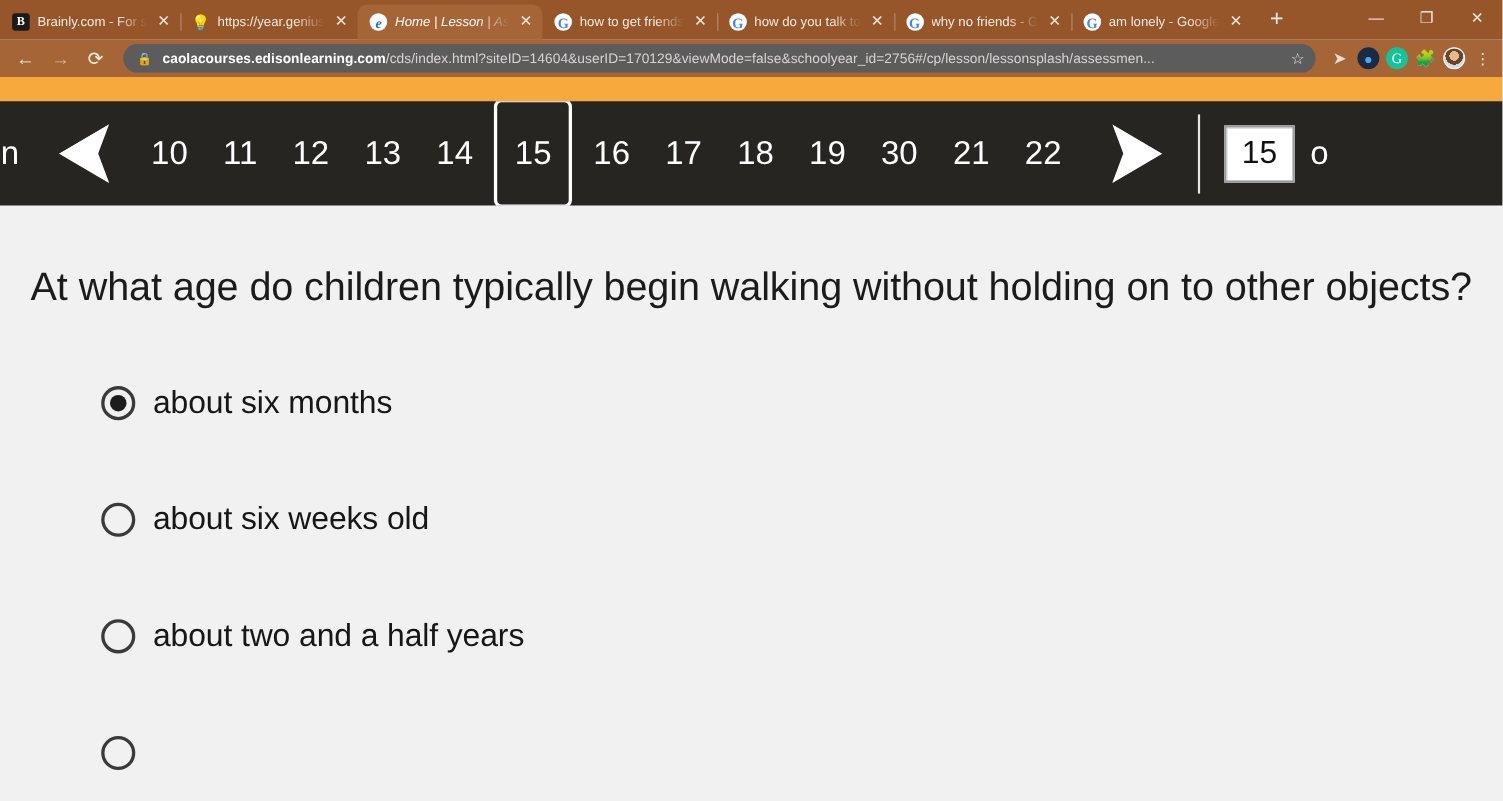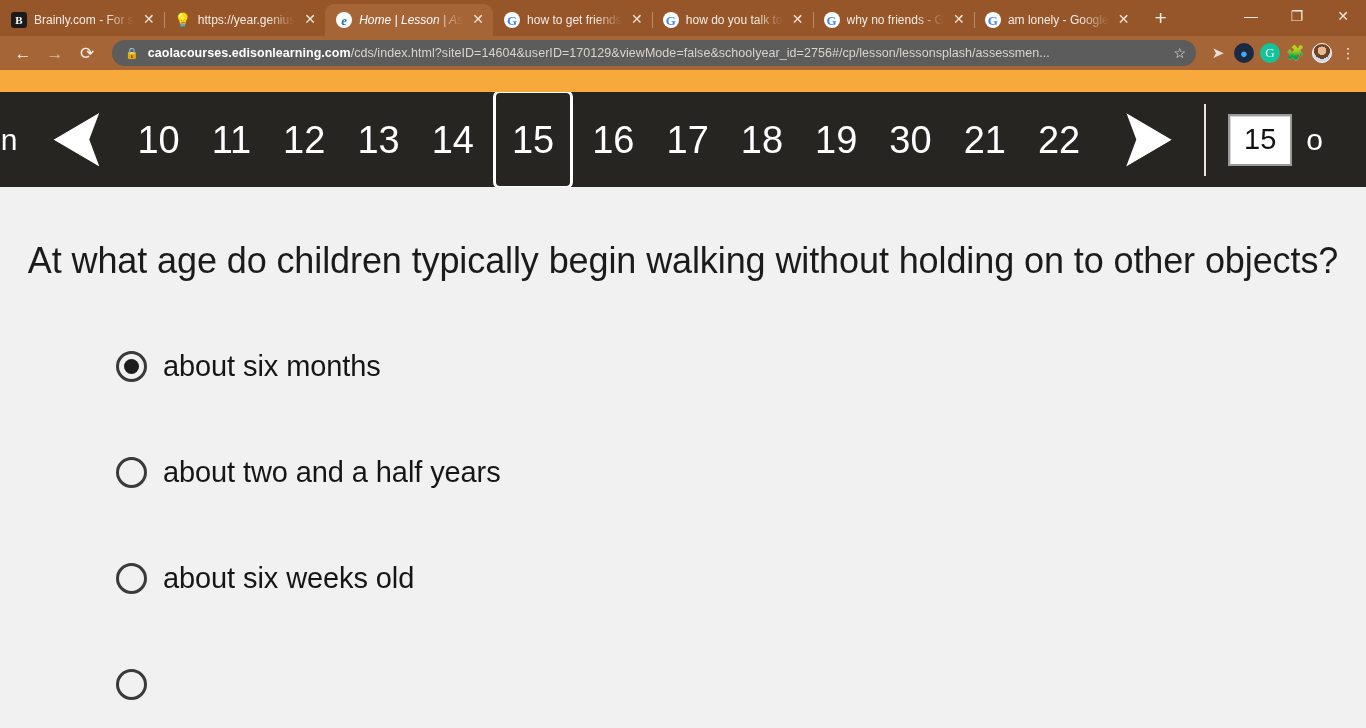--- a/index.html
+++ b/index.html
@@ -152,21 +152,21 @@
   }
   .arrow-right {
     border-top: 27px solid transparent;
     border-bottom: 27px solid transparent;
     border-left: 46px solid #ffffff;
     margin: 0 26px 0 30px;
     clip-path: polygon(100% 50%, 0% 0%, 22% 50%, 0% 100%);
   }
   .page-num {
     color: #ffffff;
-    font-size: 38px;
+    font-size: 30px;
     padding: 0 16px;
     line-height: 1;
     white-space: nowrap;
   }
   .page-num.current {
     border: 3px solid #ffffff;
     border-radius: 7px;
     height: 99px;
     display: flex; align-items: center; justify-content: center;
     margin: 0 3px;
@@ -195,21 +195,21 @@
     height: 482px;
     position: relative;
   }
   .question {
     font-size: 36px;
     color: #1b1b1b;
     text-align: center;
     padding: 53px 20px 0;
     letter-spacing: -0.1px;
   }
-  .options { margin-top: 59px; padding-left: 116px; }
+  .options { margin-top: 59px; padding-left: 92px; }
   .option {
     display: flex; align-items: center;
     height: 50px;
     margin-bottom: 56px;
     gap: 16px;
   }
   .radio {
     width: 31px; height: 31px; flex: 0 0 31px;
     border: 3px solid #3a3a3a;
     border-radius: 50%;
@@ -344,25 +344,25 @@
   <div class="content">
     <div class="question">At what age do children typically begin walking without holding on to other objects?</div>
 
     <div class="options">
       <div class="option">
         <span class="radio selected"></span>
         <span class="option-label">about six months</span>
       </div>
       <div class="option">
         <span class="radio"></span>
+        <span class="option-label">about six weeks old</span>
+      </div>
+      <div class="option">
+        <span class="radio"></span>
         <span class="option-label">about two and a half years</span>
       </div>
       <div class="option">
         <span class="radio"></span>
-        <span class="option-label">about six weeks old</span>
       </div>
-      <div class="option">
-        <span class="radio"></span>
-      </div>
     </div>
   </div>
 
 </div>
 
 </body></html>

